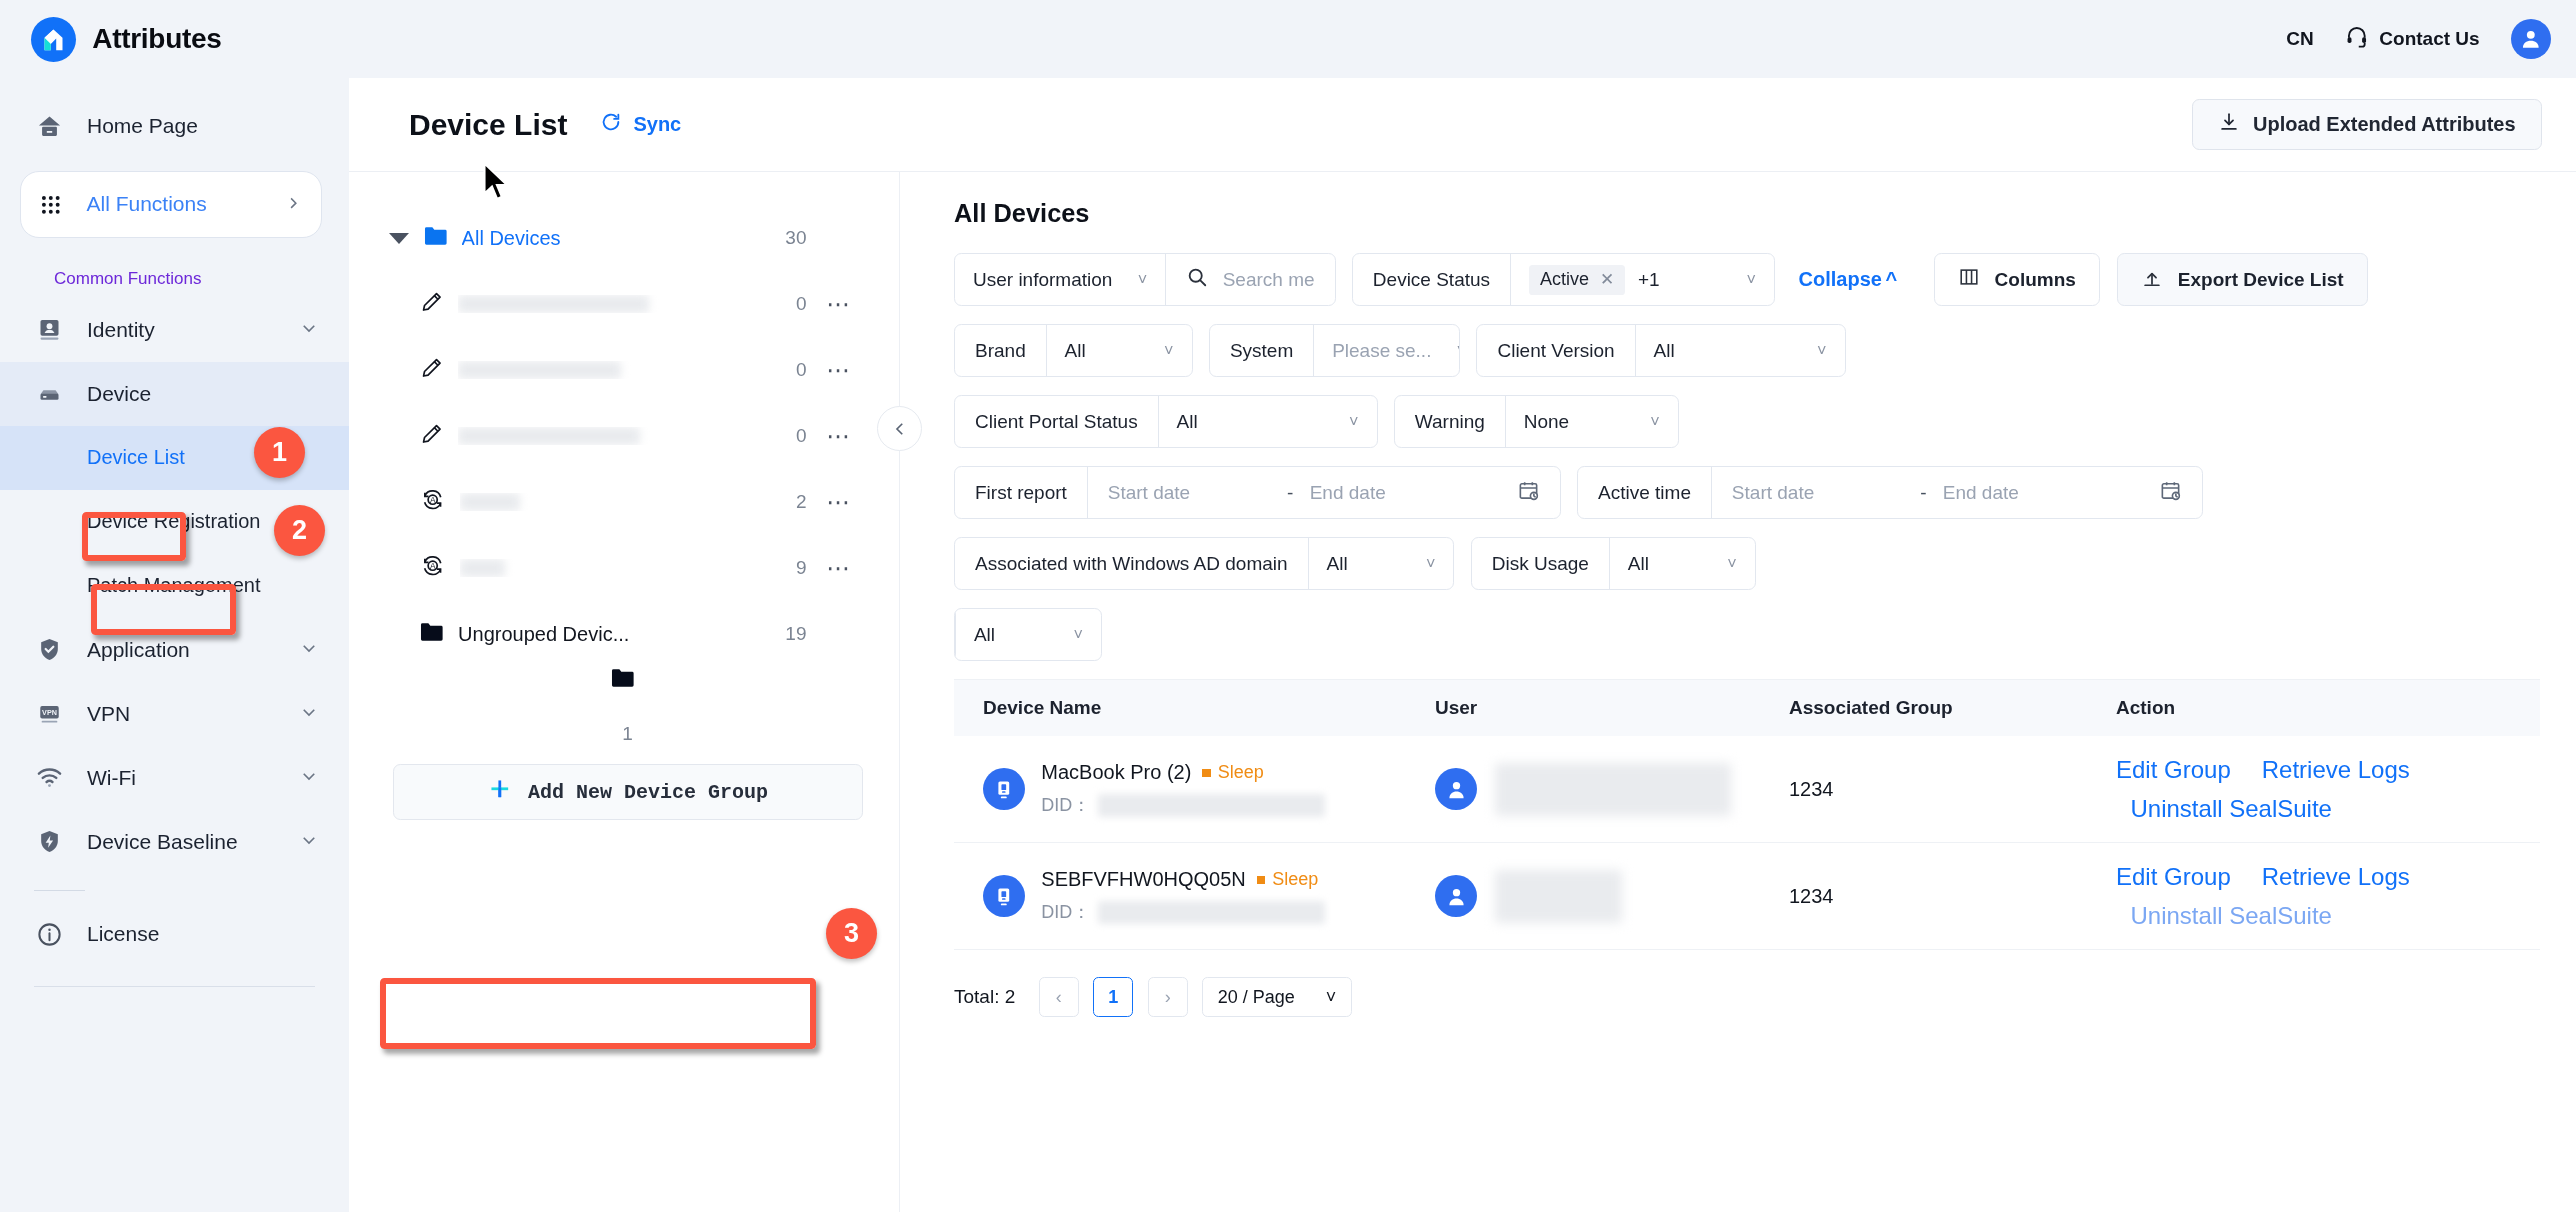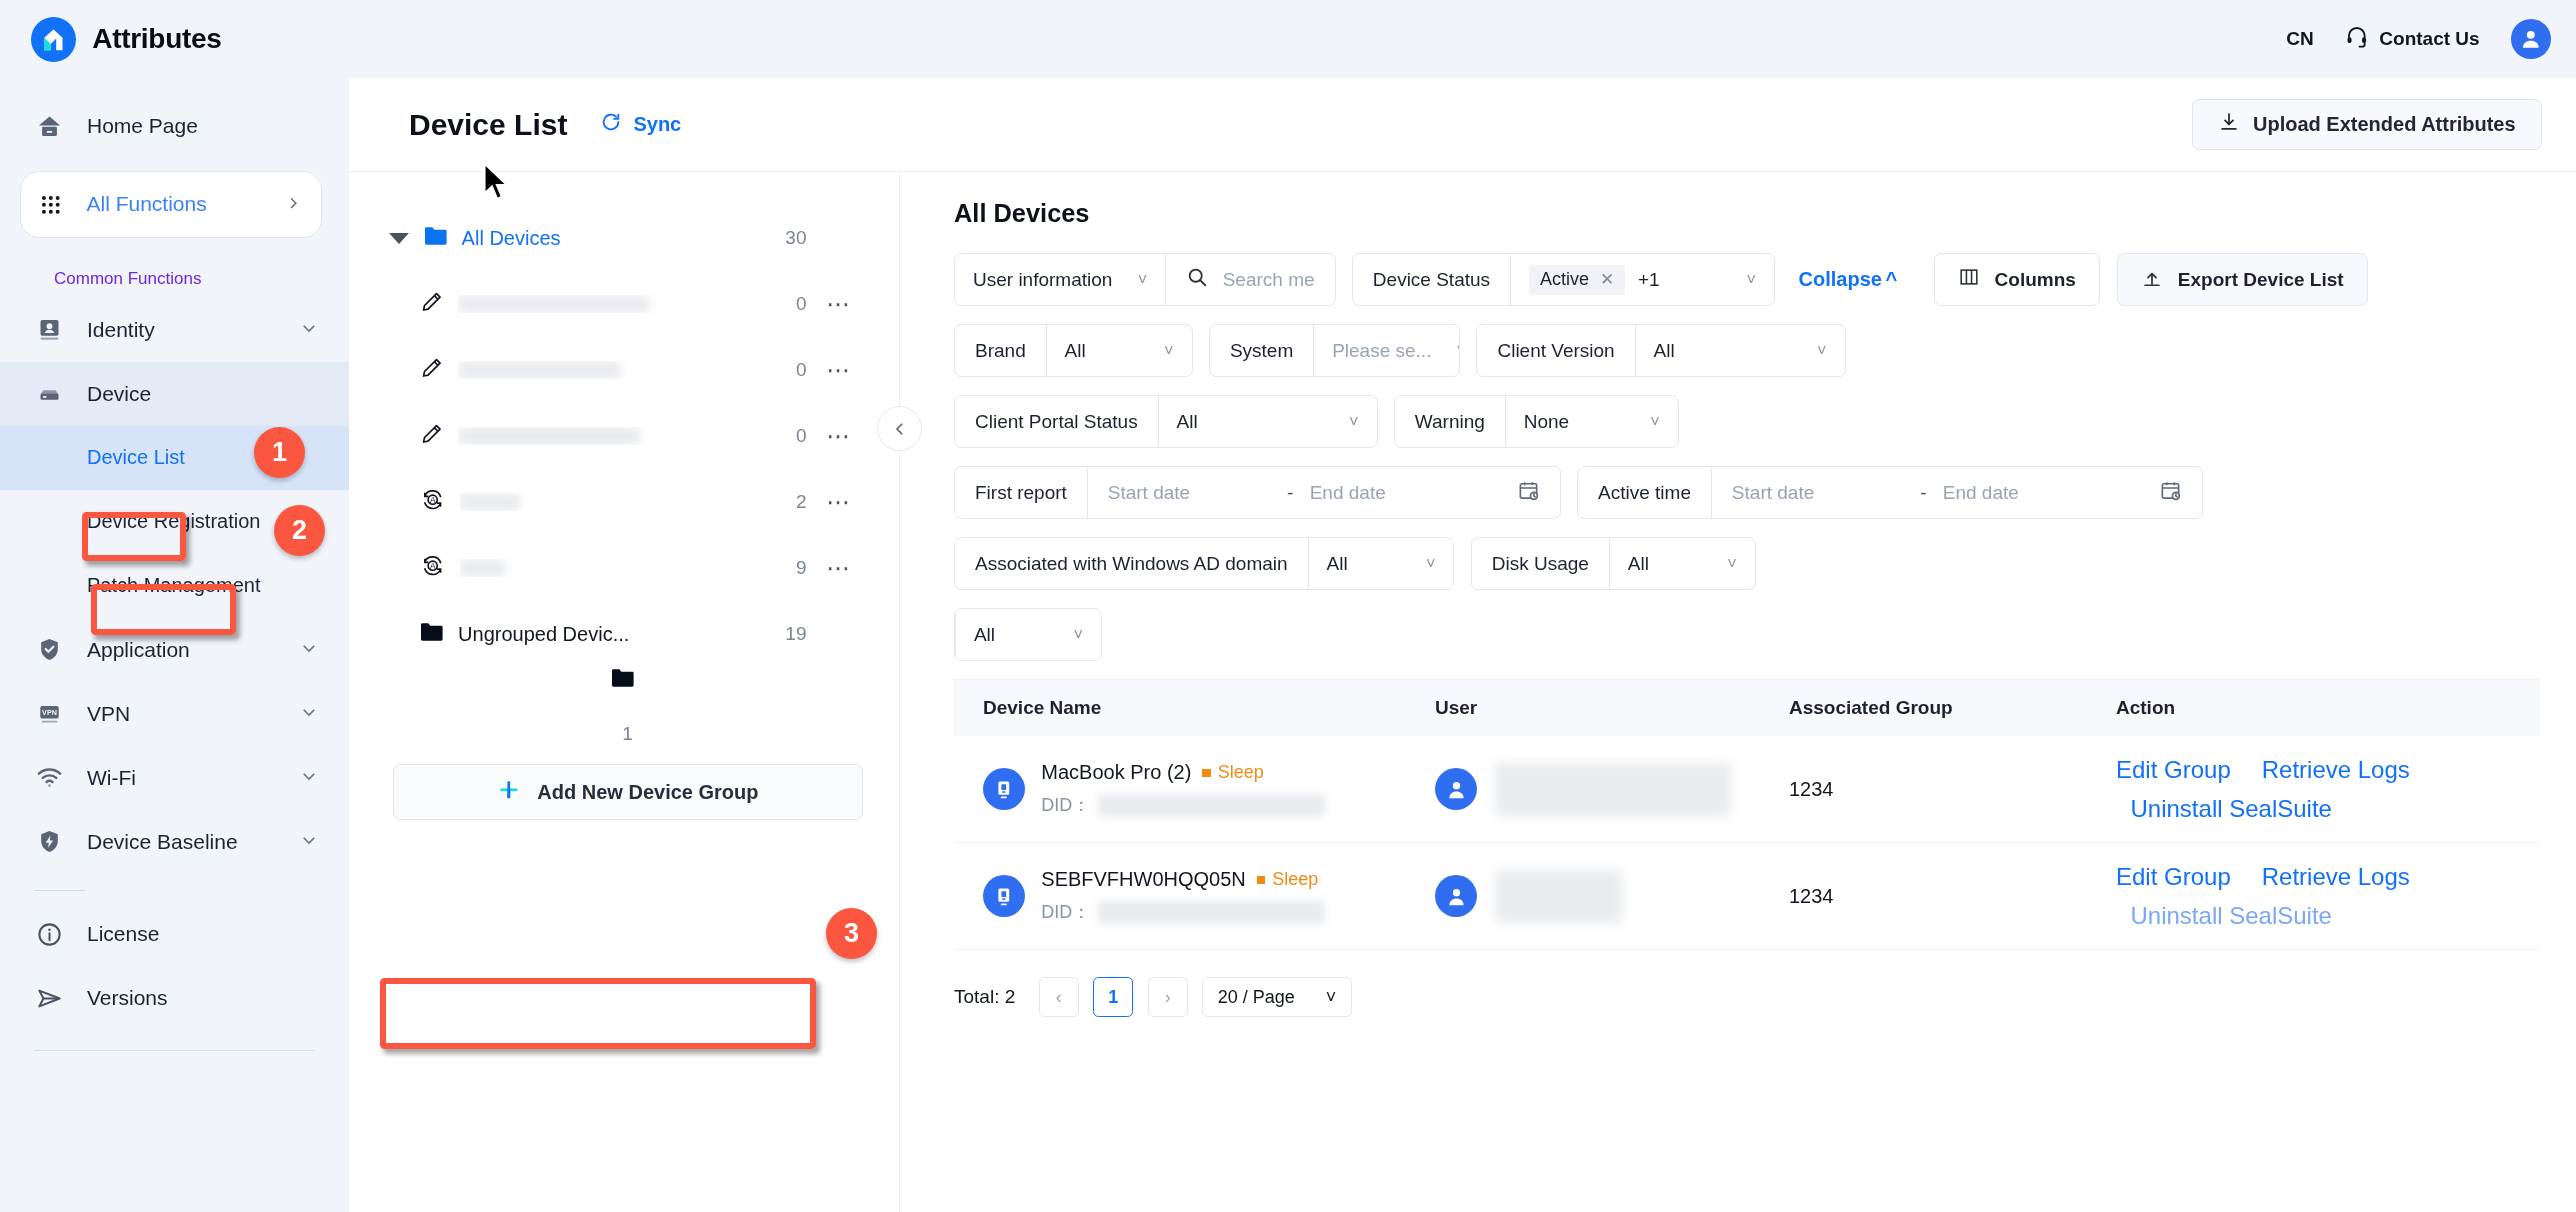--- a/index.html
+++ b/index.html
@@ -99,21 +99,21 @@
     font-size: 20px; color: #12161f; cursor: pointer; gap: 14.5px;
   }
   .caret { width: 0; height: 0; border-left: 10px solid transparent; border-right: 10px solid transparent; border-top: 11.8px solid #4a5260; }
   .tree-label { flex: 1; white-space: nowrap; overflow: hidden; }
   .tree-count { color: #7b8492; font-size: 19px; margin-left: 9px; }
   .tree-dots { color: #4a5260; font-size: 23.6px; width: 36px; text-align: center; letter-spacing: 1.8px; }
   .blur-bar { background: #e9ebee; border-radius: 3.6px; filter: blur(4.5px); height: 18px; }
   .add-group-btn {
     margin: 31px 36px 0 44px; height: 56px; border: 0.9px solid #e3e7ee; border-radius: 7.3px;
     background: #f8fafc; display: flex; align-items: center; justify-content: center;
-    gap: 16.3px; font-size: 20px; color: #272e3b; font-weight: 600; cursor: pointer;
+    gap: 16.3px; font-size: 20px; color: #272e3b; font-weight: 600; cursor: pointer; font-family: Liberation Mono, monospace;
   }
   .collapse-handle {
     position: absolute; right: -23px; top: 234px; width: 45px; height: 45px;
     border-radius: 50%; background: #fff; border: 0.9px solid #e6eaf0;
     display: flex; align-items: center; justify-content: center; cursor: pointer;
     color: #5a6474; font-size: 20px; z-index: 5;
   }
 
   
   .right-pane { flex: 1; padding: 27px 36px 0 54px; min-width: 0; overflow: hidden; }
@@ -385,29 +385,20 @@
         <span class="side-icon">
           <svg width="27" height="27" viewBox="0 0 24 24" fill="none" stroke="#4a5260" stroke-width="1.8">
             <circle cx="12" cy="12" r="9"></circle>
             <circle cx="12" cy="7.8" r="1.1" fill="#4a5260" stroke="none"></circle>
             <path d="M12 11v6" stroke-linecap="round"></path>
           </svg>
         </span>
         <span>License</span>
       </div>
 
-      <div class="side-row">
-        <span class="side-icon">
-          <svg width="27" height="27" viewBox="0 0 24 24" fill="none" stroke="#4a5260" stroke-width="1.8" stroke-linejoin="round">
-            <path d="M3 5l18 7-18 7 3.6-7z"></path>
-            <path d="M6.6 12H21"></path>
-          </svg>
-        </span>
-        <span>Versions</span>
-      </div>
 
       <div class="bottom-divider"></div>
 
       <div class="anno-box" style="left:82px; top:434px; width:104px; height:49px;"></div>
       <div class="anno-box" style="left:91px; top:506px; width:145px; height:51px;"></div>
     </div>
 
     <div class="anno-num" style="left:254px; top:427px;">1</div>
     <div class="anno-num" style="left:274px; top:505px;">2</div>
 

